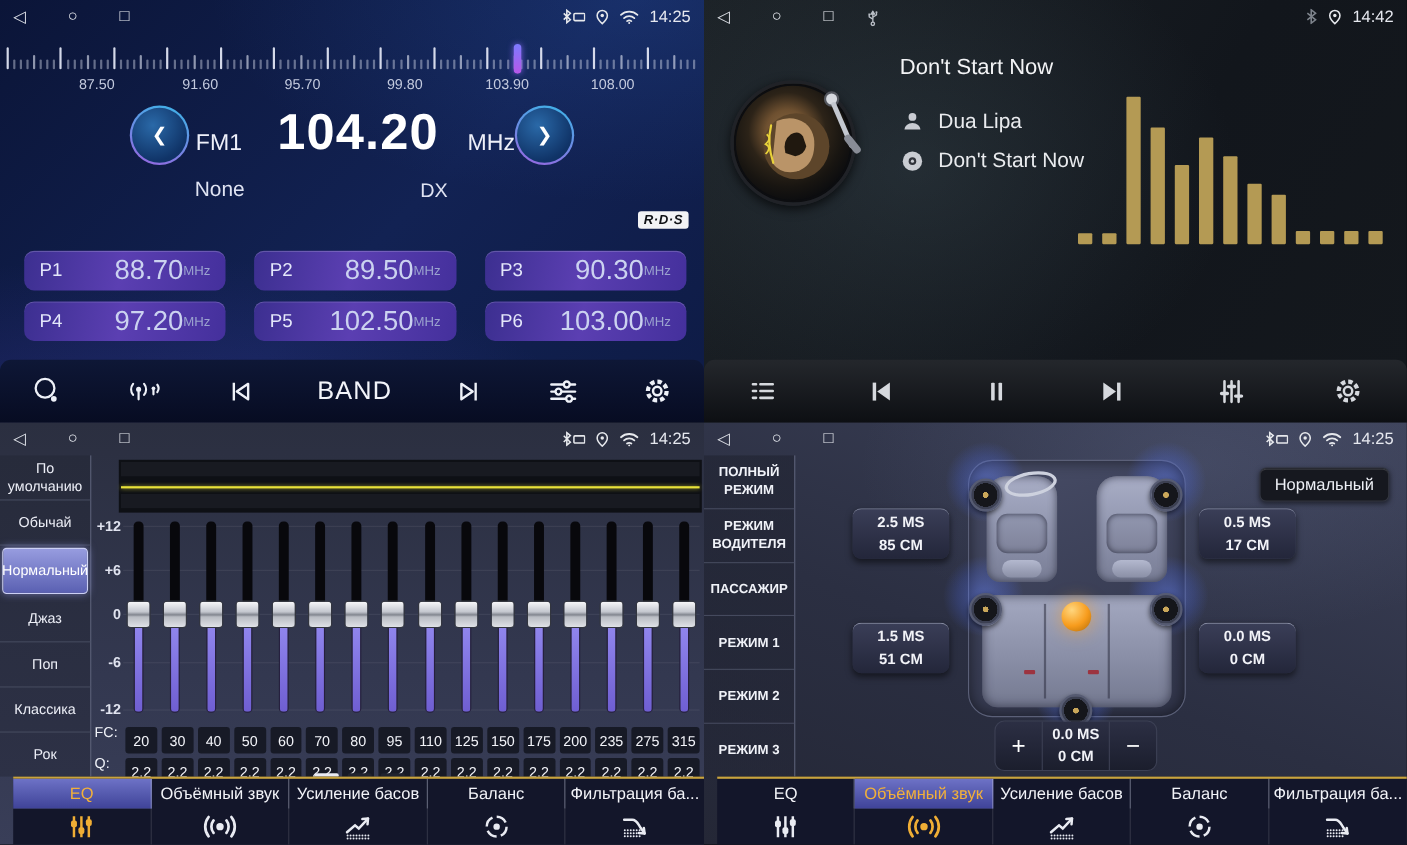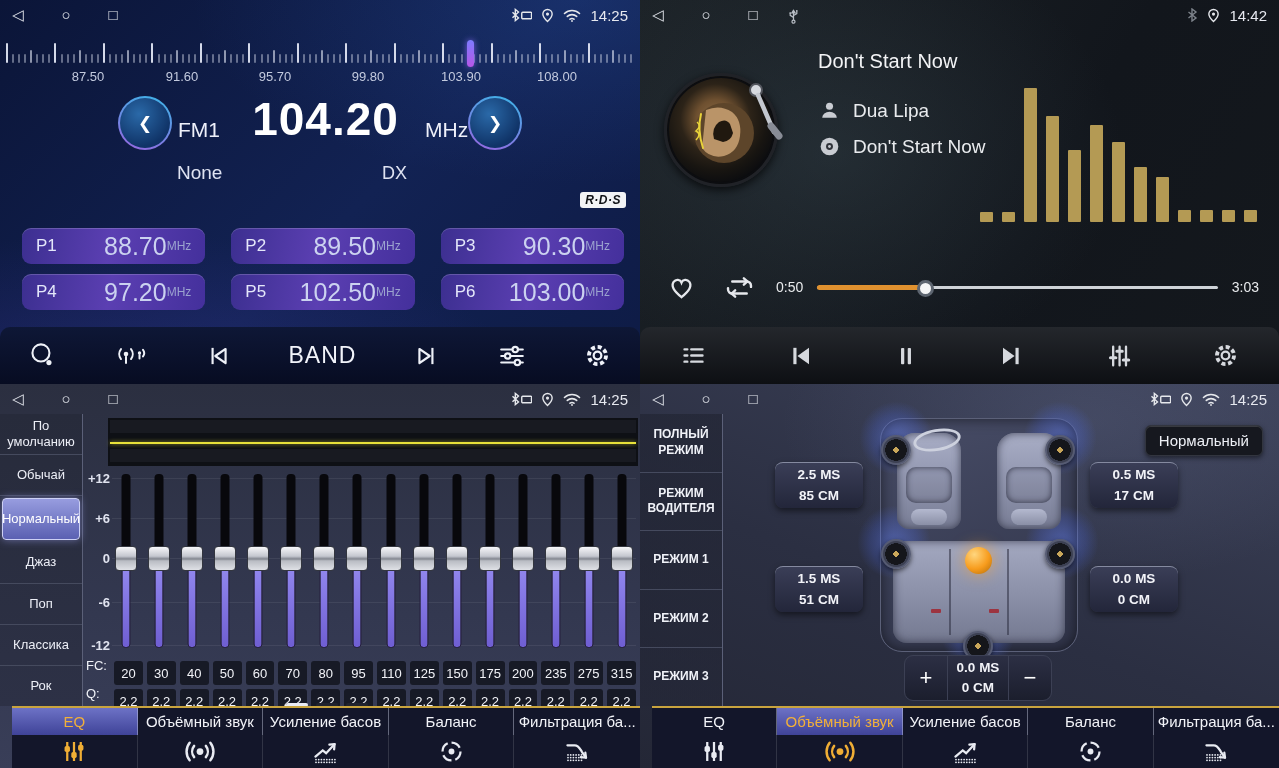--- a/index.html
+++ b/index.html
@@ -496,41 +496,20 @@
       <div class="vbar" style="height: 97px; background: rgb(180, 154, 84);"></div>
       <div class="vbar" style="height: 80px; background: rgb(180, 154, 84);"></div>
       <div class="vbar" style="height: 55px; background: rgb(180, 154, 84);"></div>
       <div class="vbar" style="height: 45px; background: rgb(180, 154, 84);"></div>
       <div class="vbar" style="height: 12px; background: rgb(180, 154, 84);"></div>
       <div class="vbar" style="height: 12px; background: rgb(180, 154, 84);"></div>
       <div class="vbar" style="height: 12px; background: rgb(180, 154, 84);"></div>
       <div class="vbar" style="height: 12px; background: rgb(180, 154, 84);"></div>
     </div>
 
-  <div class="progress">
-    <div class="hrbtn" style="margin-right:26px;">
-        <svg width="31" height="29" viewBox="0 0 24 24" fill="none" stroke="#e6e8ec" stroke-width="1.9">
-          <path d="M12 20 C5 14.5 3.4 10.4 5.5 7.4 C7.4 4.8 11 5.4 12 8 C13 5.4 16.6 4.8 18.5 7.4 C20.6 10.4 19 14.5 12 20 Z"></path>
-        </svg>
-      </div>
-    <div class="hrbtn" style="margin-right:20px;">
-        <svg width="33" height="29" viewBox="0 0 26 24" fill="none" stroke="#e6e8ec" stroke-width="2" stroke-linecap="round" stroke-linejoin="round">
-          <path d="M7 7 h12 a3.5 3.5 0 0 1 3.5 3.5 v1"></path>
-          <path d="M19 17 H7 a3.5 3.5 0 0 1 -3.5 -3.5 v-1"></path>
-          <path d="M16.6 4.4 L19.5 7 L16.6 9.6"></path>
-          <path d="M9.4 14.4 L6.5 17 L9.4 19.6"></path>
-        </svg>
-      </div>
-    <span class="ptime">0:50</span>
-    <div class="ptrack">
-      <div class="pfill" id="pfill" style="width: 27%; background: rgb(224, 145, 47);"></div>
-      <div class="pthumb" id="pthumb" style="left: calc(27% - 8px);"></div>
-    </div>
-    <span class="ptime">3:03</span>
-  </div>
 
   <div class="toolbar">
     <div class="tbtn">
         <svg width="27" height="27" viewBox="0 0 24 24" stroke="currentColor" stroke-width="2.1" stroke-linecap="round">
           <path d="M4 6.5 h2.5 M10 6.5 h10"></path>
           <path d="M4 12 h2.5 M10 12 h10"></path>
           <path d="M4 17.5 h2.5 M10 17.5 h10"></path>
         </svg>
       </div>
     <div class="tbtn">
@@ -877,20 +856,21 @@
           <path d="M7 10.2 a3.6 3.6 0 0 1 4 0"></path>
           <circle cx="9" cy="12" r="0.9" fill="#e6e8ec" stroke="none"></circle>
         </svg>
       <span>14:25</span>
     </div>
   </div>
 
   <div class="sf-side" id="sf-side">
       <div class="sf-item">ПОЛНЫЙ РЕЖИМ</div>
       <div class="sf-item">РЕЖИМ ВОДИТЕЛЯ</div>
+      <div class="sf-item">ПАССАЖИР</div>
       <div class="sf-item">РЕЖИМ 1</div>
       <div class="sf-item">РЕЖИМ 2</div>
       <div class="sf-item">РЕЖИМ 3</div>
     </div>
 
   <div class="profilebtn">Нормальный</div>
 
   <div class="car">
     <div class="glow" style="left:-22px;top:-18px;"></div>
     <div class="glow" style="left:142px;top:-18px;"></div>

